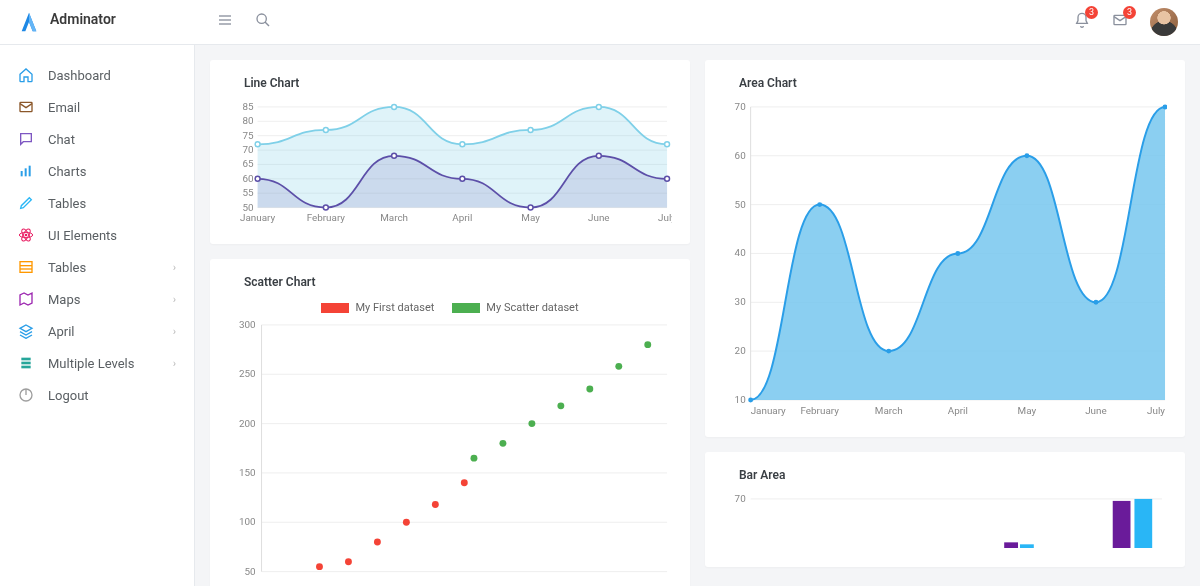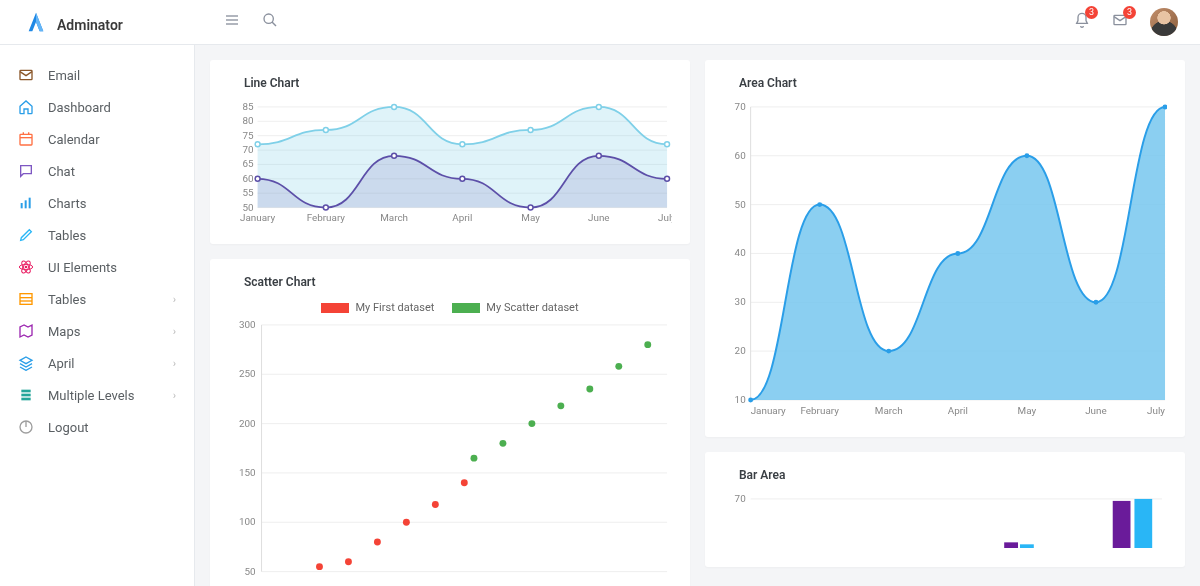--- a/index.html
+++ b/index.html
@@ -24,21 +24,21 @@
     background:var(--bg); color:var(--text); font-size:13px;
     width:1200px; height:586px; overflow:hidden; position:relative;
   }
   
   .header{
     position:fixed; top:0; left:0; right:0; height:var(--header-h);
     background:var(--card-bg); border-bottom:1px solid var(--border);
     display:flex; align-items:center; z-index:10;
   }
   .header-left{
-    width:var(--sidebar-w); display:flex; align-items:flex-end; padding:0 18px; gap:10px;margin-left:7px;
+    width:var(--sidebar-w); display:flex; align-items:flex-start; padding:0 18px; gap:10px;
   }
   .logo-mark{
     width:22px; height:22px; position:relative;
   }
   .brand-name{font-weight:600; font-size:14px; color:#3a3a3a;}
   .header-tools{display:flex; align-items:center; gap:22px; padding:0 22px;}
   .header-spacer{flex:1;}
   .header-right{display:flex; align-items:center; gap:22px; padding:0 22px;}
   .icon-btn{font-size:16px; color:var(--icon); position:relative; cursor:pointer;}
   .badge{
@@ -129,46 +129,35 @@
           <path d="M3 7l9 6 9-6"></path>
         </svg>
       <span class="badge">3</span>
     </span>
     <span class="avatar"></span>
   </div>
 </div>
 
 <nav class="sidebar" id="sidebar">
     <div class="nav-item">
+      <span class="nav-icon" style="color:#2a9ee8">
+        <svg width="16" height="16" viewBox="0 0 24 24">
+          <path d="M3 11l9-8 9 8v10a1 1 0 0 1-1 1h-5v-7h-6v7H4a1 1 0 0 1-1-1z" fill="none" stroke="currentColor" stroke-width="2"></path>
+        </svg>
+      </span>
+  <span>Dashboard</span>
+  </div>
+    <div class="nav-item">
       <span class="nav-icon" style="color:#8b572a">
         <svg width="16" height="16" viewBox="0 0 24 24">
           <rect x="3" y="5" width="18" height="14" rx="1" fill="none" stroke="currentColor" stroke-width="2"></rect>
           <path d="M3 7l9 6 9-6" fill="none" stroke="currentColor" stroke-width="2"></path>
         </svg>
       </span>
   <span>Email</span>
-  </div>
-    <div class="nav-item">
-      <span class="nav-icon" style="color:#2a9ee8">
-        <svg width="16" height="16" viewBox="0 0 24 24">
-          <path d="M3 11l9-8 9 8v10a1 1 0 0 1-1 1h-5v-7h-6v7H4a1 1 0 0 1-1-1z" fill="none" stroke="currentColor" stroke-width="2"></path>
-        </svg>
-      </span>
-  <span>Dashboard</span>
-  </div>
-    <div class="nav-item">
-      <span class="nav-icon" style="color:#ff7043">
-        <svg width="16" height="16" viewBox="0 0 24 24">
-          <rect x="3" y="5" width="18" height="16" rx="1" fill="none" stroke="currentColor" stroke-width="2"></rect>
-          <line x1="3" y1="10" x2="21" y2="10" stroke="currentColor" stroke-width="2"></line>
-          <line x1="8" y1="2" x2="8" y2="6" stroke="currentColor" stroke-width="2"></line>
-          <line x1="16" y1="2" x2="16" y2="6" stroke="currentColor" stroke-width="2"></line>
-        </svg>
-      </span>
-  <span>Calendar</span>
   </div>
     <div class="nav-item">
       <span class="nav-icon" style="color:#7e57c2">
         <svg width="16" height="16" viewBox="0 0 24 24">
           <path d="M4 4h16v12H8l-4 4z" fill="none" stroke="currentColor" stroke-width="2"></path>
         </svg>
       </span>
   <span>Chat</span>
   </div>
     <div class="nav-item">

